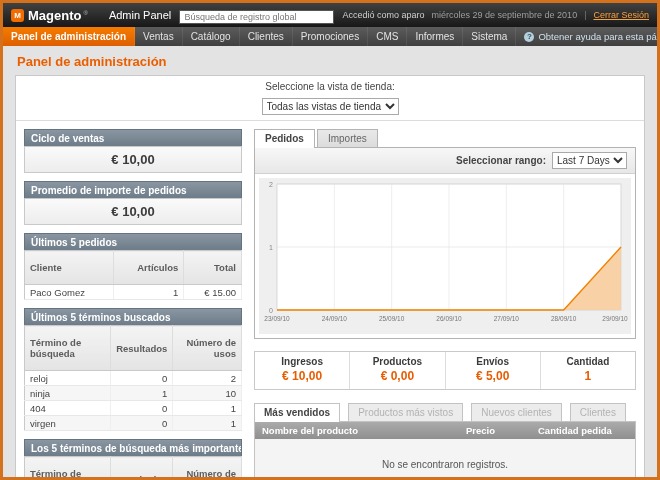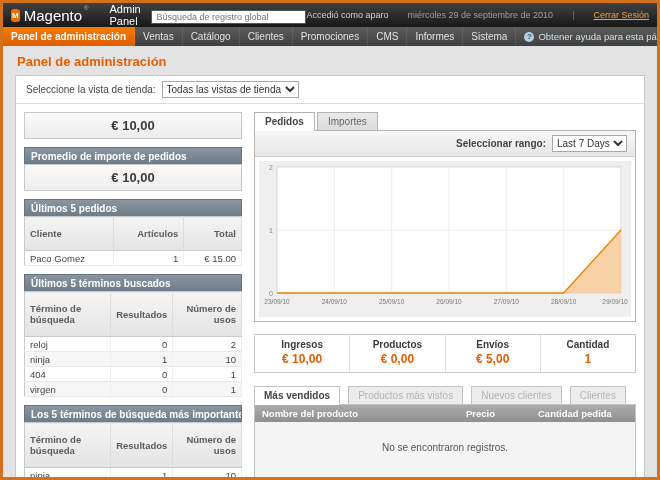--- a/index.html
+++ b/index.html
@@ -7,40 +7,40 @@
   body{
     font-family:"Liberation Sans","DejaVu Sans",sans-serif;
     background:#e3e3e3;
     border:3px solid #d4711c;
     overflow:hidden;
   }
   
   .topbar{height:24px;background:linear-gradient(#414141,#181818);display:flex;align-items:center;padding:0 8px;color:#e8e8e8;}
   .logo{display:flex;align-items:center;gap:4px;}
   .logo-badge{width:13px;height:13px;background:#f26d00;color:#fff;font-weight:bold;font-size:8px;display:flex;align-items:center;justify-content:center;border-radius:3px;}
-  .logo-text{font-weight:normal;font-size:15px;color:#fff;}
+  .logo-text{font-weight:bold;font-size:13px;color:#fff;}
   .logo-reg{font-size:6px;color:#bbb;align-self:flex-start;margin:2px 0 0 -2px;}
   .logo-suffix{font-size:11px;color:#fff;margin-left:17px;}
   .flex-sp{flex:1;}
   .global-search input{width:155px;height:14px;font-size:9px;padding:0 4px;border:1px solid #555;background:#fff;color:#666;}
-  .user-info{display:flex;align-items:center;gap:19px;font-size:9px;color:#cfcfcf;white-space:nowrap;}
+  .user-info{display:flex;align-items:center;gap:7px;font-size:9px;color:#cfcfcf;white-space:nowrap;}
   .user-info .date{color:#9e9e9e;}
   .user-info .sep{color:#777;}
   .logout{color:#f9a13c;text-decoration:underline;cursor:pointer;}
   
   .navbar{height:19px;background:linear-gradient(#5c5c5c,#3f3f3f);display:flex;align-items:stretch;font-size:10px;color:#e3e3e3;}
   .nav-item{display:flex;align-items:center;padding:0 8px;cursor:pointer;border-right:1px solid rgba(255,255,255,0.08);white-space:nowrap;}
   .nav-item.active{background:linear-gradient(#f57c00,#dd5f00);color:#fff;font-weight:bold;}
   .nav-help{margin-left:auto;display:flex;align-items:center;gap:4px;padding:0 8px;color:#cfe0ea;font-size:9.5px;cursor:pointer;white-space:nowrap;}
   .help-icon{width:10px;height:10px;border-radius:50%;background:#b6cfdd;color:#33505f;font-size:8px;font-weight:bold;display:flex;align-items:center;justify-content:center;}
   
   .content{padding:4px 12px 0;}
   .page-title{color:#eb5e00;font-weight:bold;font-size:13px;padding:4px 2px 6px;}
   .card{background:#fff;border:1px solid #c9c9c9;}
-  .store-row{display:flex;align-items:center;gap:6px;padding:5px 10px;border-bottom:1px solid #dcdcdc;font-size:10px;color:#444;background:#fff;}
+  .store-row{display:flex;align-items:center;gap:6px;padding:5px 0;border-bottom:1px solid #dcdcdc;font-size:10px;color:#444;background:#fff;flex-direction:column;}
   select{font-size:10px;height:17px;border:1px solid #a9a9a9;background:#fff;color:#333;}
   .columns{display:flex;gap:12px;padding:8px;}
   .left-col{width:218px;flex:0 0 218px;display:flex;flex-direction:column;gap:8px;}
   .right-col{flex:1;min-width:0;}
   
   .panel-head{background:linear-gradient(#8a96a2,#6d7c89);color:#fff;font-weight:bold;font-size:10px;padding:2.5px 6px;border:1px solid #647380;border-bottom:none;white-space:nowrap;overflow:hidden;}
   .panel-value{border:1px solid #c9c9c9;background:linear-gradient(#fafafa,#ededed);text-align:center;font-weight:bold;font-size:13px;color:#3b3b3b;padding:5px 4px;}
   .mini-table{width:100%;border-collapse:collapse;border:1px solid #c9c9c9;font-size:9.5px;}
   .mini-table th{background:linear-gradient(#f4f4f4,#e4e4e4);color:#5c5c5c;font-weight:bold;text-align:left;padding:11px 5px;border-bottom:1px solid #c9c9c9;border-right:1px solid #ddd;}
   .mini-table td{padding:1.5px 5px;color:#444;border-bottom:1px solid #e8e8e8;border-right:1px solid #efefef;background:#fff;}
@@ -114,20 +114,21 @@
       <select>
         <option>Todas las vistas de tienda</option>
       </select>
     </div>
 
     <div class="columns">
 
       <div class="left-col">
 
         <div>
+          <div class="panel-head">Ciclo de ventas</div>
           <div class="panel-value">€ 10,00</div>
         </div>
 
         <div>
           <div class="panel-head">Promedio de importe de pedidos</div>
           <div class="panel-value">€ 10,00</div>
         </div>
 
         <div>
           <div class="panel-head">Últimos 5 pedidos</div>

